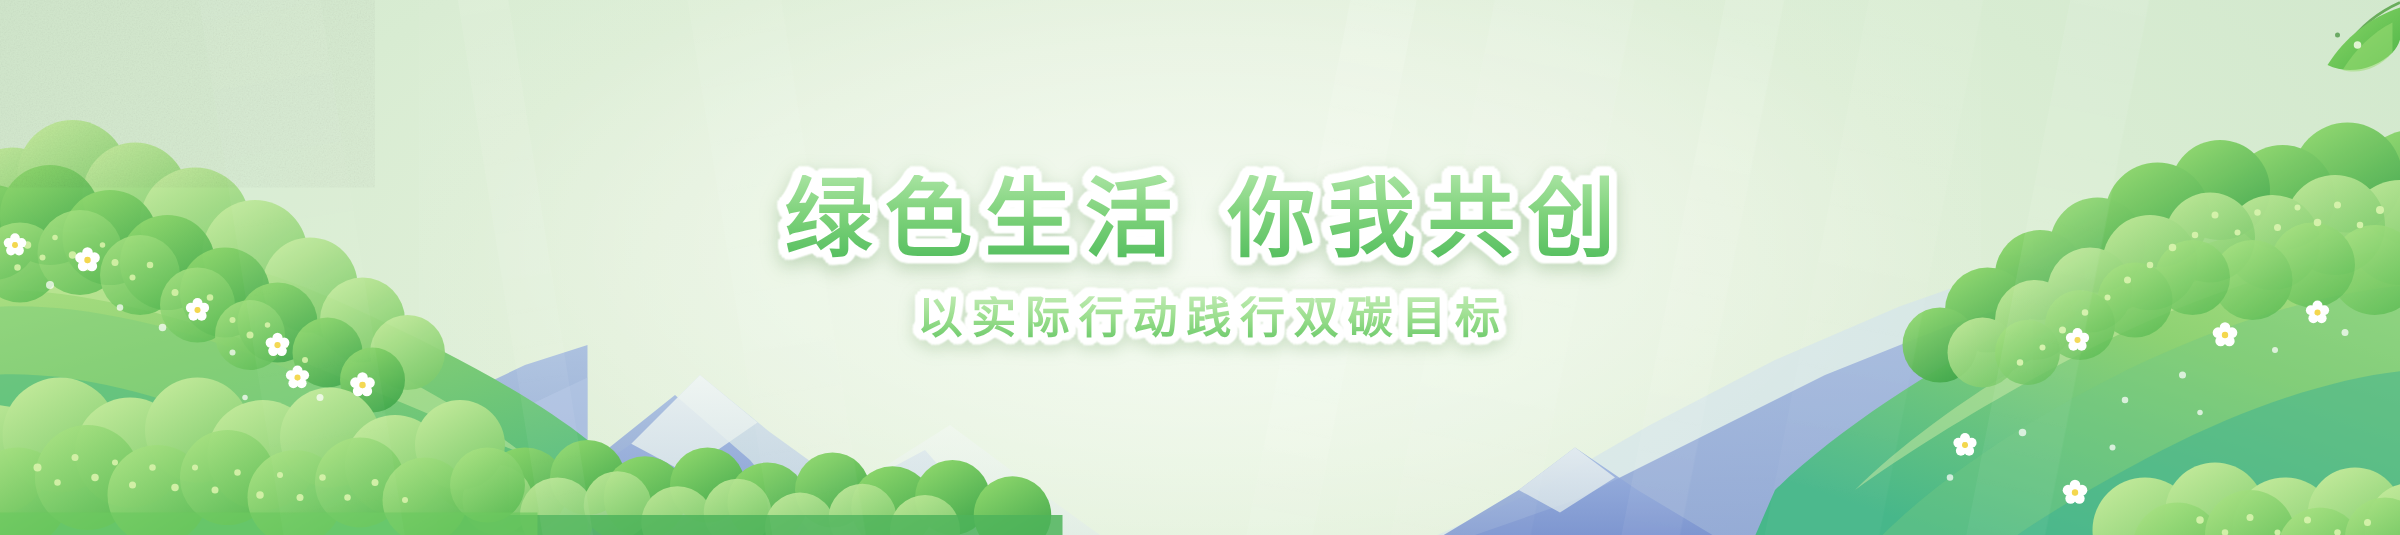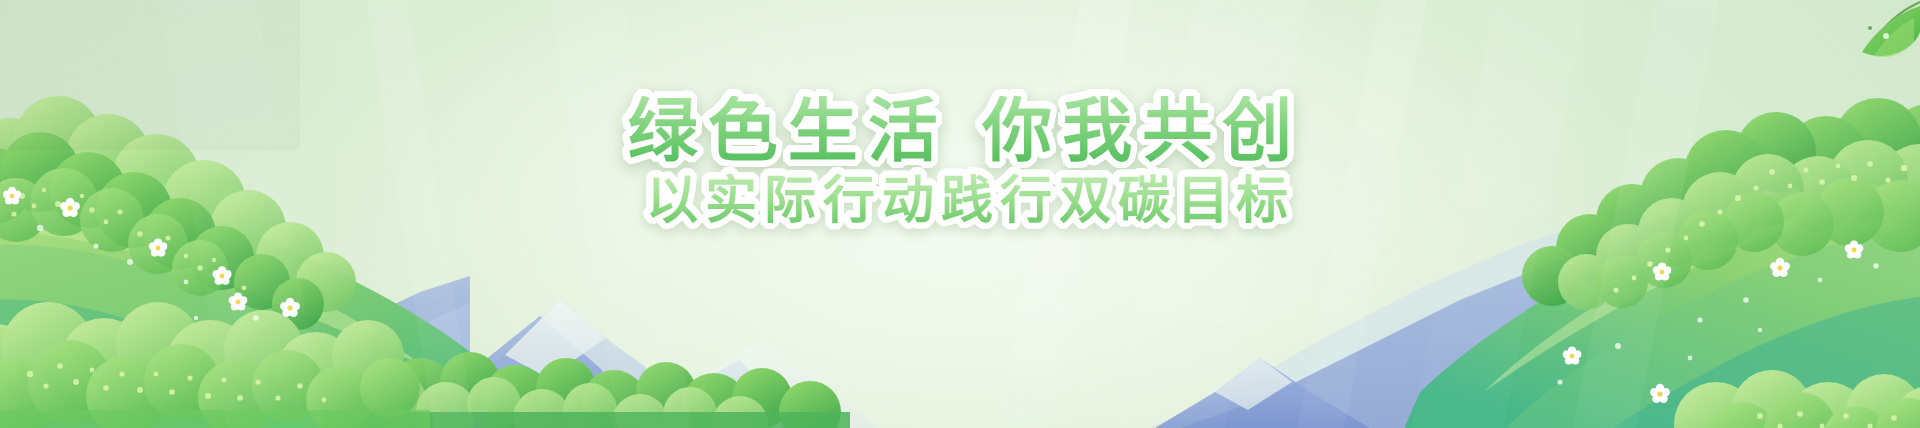--- a/index.html
+++ b/index.html
@@ -107,25 +107,26 @@
     -webkit-background-clip: text;
     background-clip: text;
     -webkit-text-fill-color: transparent;
     filter:
       drop-shadow(0 0 0 #fff)
       drop-shadow(2.5px 0 0 #fff) drop-shadow(-2.5px 0 0 #fff)
       drop-shadow(0 2.5px 0 #fff) drop-shadow(0 -2.5px 0 #fff)
       drop-shadow(2px 2px 0 #fff) drop-shadow(-2px -2px 0 #fff)
       drop-shadow(2px -2px 0 #fff) drop-shadow(-2px 2px 0 #fff)
       drop-shadow(0 5px 7px rgba(96,150,86,0.32));
+    margin-top: 44px;
   }
 
   .subhead {
-    margin-top: 8px;
-    font-size: 52px;
+    margin-top: 27px;
+    font-size: 36px;
     letter-spacing: 7px;
     padding-left: 21px;
     color: #7ed472;
     background: linear-gradient(180deg, #bdeab0 0%, #9ade8d 48%, #6cc96a 100%);
     -webkit-background-clip: text;
     background-clip: text;
     -webkit-text-fill-color: transparent;
     filter:
       drop-shadow(2.5px 0 0 #fff) drop-shadow(-2.5px 0 0 #fff)
       drop-shadow(0 2.5px 0 #fff) drop-shadow(0 -2.5px 0 #fff)

